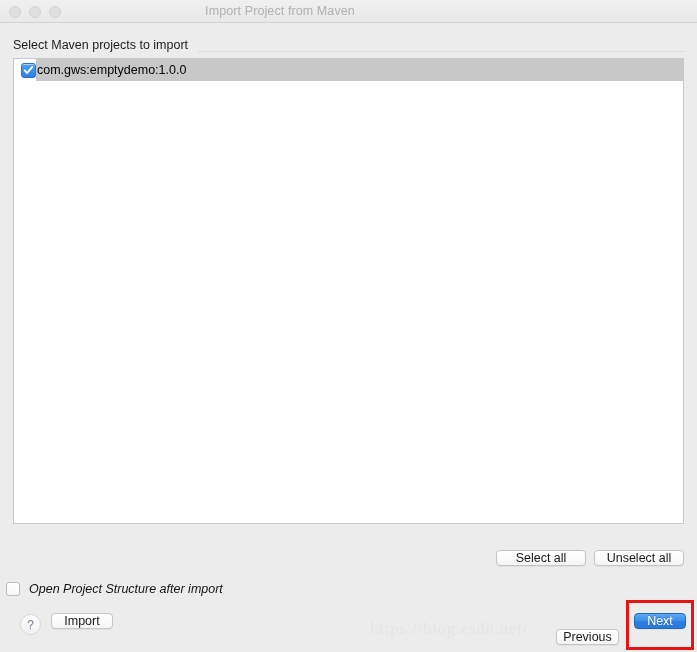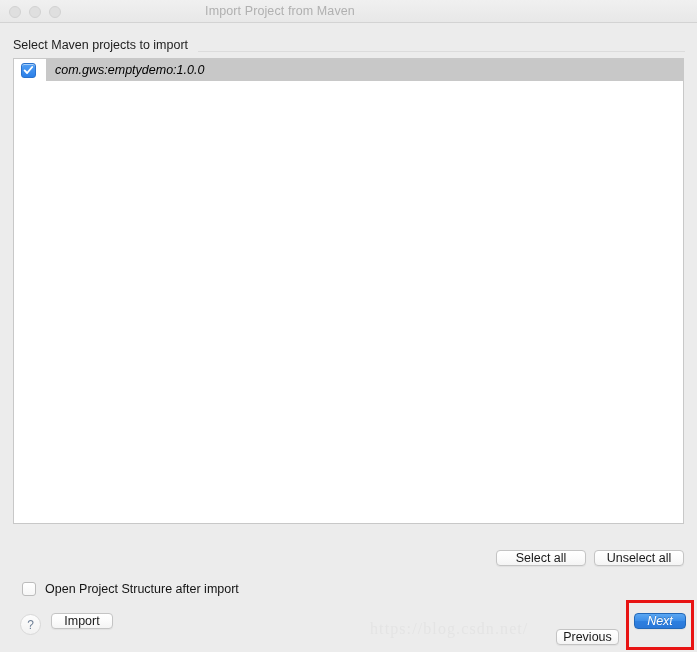--- a/index.html
+++ b/index.html
@@ -107,26 +107,24 @@
   }
   .row-check svg {
     position: absolute;
     left: 1px;
     top: 1px;
   }
   .row-hl {
     flex: 1;
     height: 22px;
     background: #c8c8c8;
-    margin-left: 10px;
-    display: flex;
-    align-items: center;
-    padding-left: 9px;
-    box-sizing: border-box;
-    font-style: italic;
+    display: flex;
+    align-items: center;
+    padding-left: 1px;
+    box-sizing: border-box;
   }
   .row-label {
     font-size: 12.5px;
     color: #000000;
     white-space: nowrap;
   }
 
   
   .btn {
     display: inline-flex;
@@ -143,47 +141,47 @@
     white-space: nowrap;
     box-shadow: 0 1px 1px rgba(0,0,0,0.05);
     cursor: default;
     user-select: none;
   }
   .btn.primary {
     background: linear-gradient(to bottom, #5ba7f2 0%, #3c8ee8 48%, #2d7fe0 52%, #2a78d8 100%);
     border: 1px solid #2268b8;
     color: #ffffff;
     text-shadow: 0 -1px 0 rgba(0,0,0,0.22);
-    font-style: italic;
   }
   .btn.disabled {
     color: #1a1a1a;
   }
 
   
   .selall-row {
     position: absolute;
     right: 13px;
     top: 550px;
     display: flex;
     gap: 8px;
   }
   .selall-row .btn {
     min-width: 90px;
   }
 
   
   .opt-row {
     position: absolute;
-    left: 22px;
+    left: 6px;
     top: 580px;
     display: flex;
     align-items: center;
     gap: 9px;
     height: 18px;
+    font-style: italic;
   }
   .opt-box {
     width: 14px;
     height: 14px;
     border-radius: 3px;
     background: linear-gradient(to bottom, #ffffff 0%, #f6f6f6 100%);
     border: 1px solid #bcbcbc;
     box-sizing: border-box;
   }
   .opt-label {

